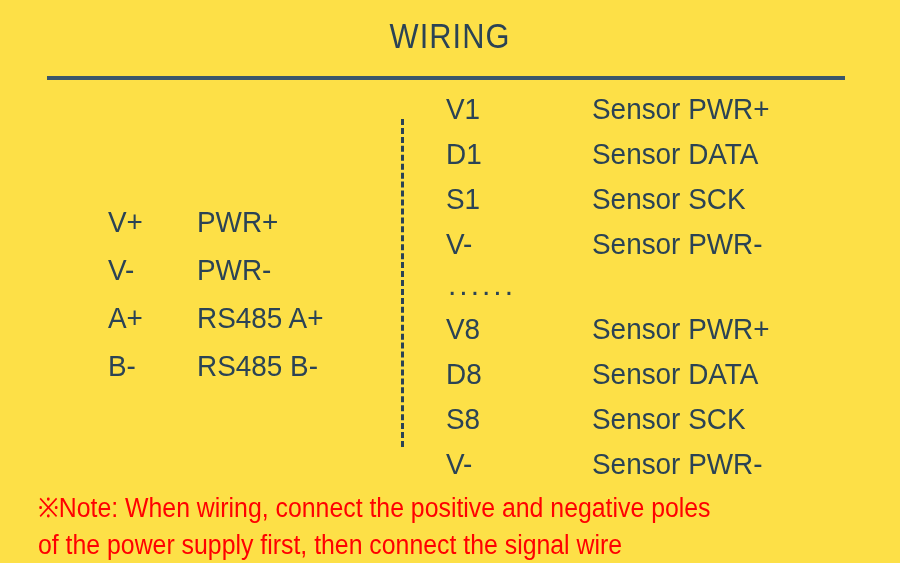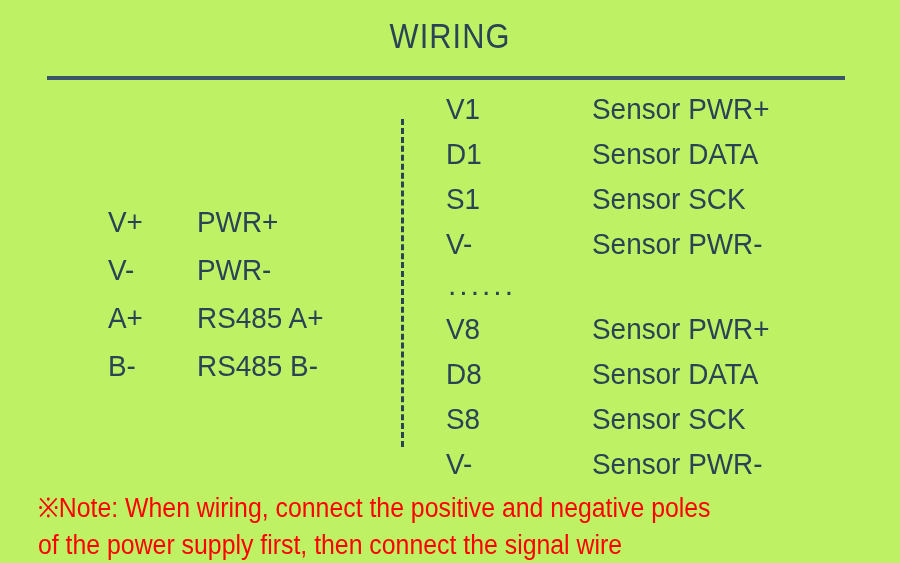--- a/index.html
+++ b/index.html
@@ -10,21 +10,21 @@
     width: 900px;
     height: 563px;
     background: #c5dce8;
     font-family: "DejaVu Sans", sans-serif;
     overflow: hidden;
   }
   #page {
     position: relative;
     width: 900px;
     height: 563px;
-    background: #bef264;
+    background: #fde047;
     overflow: hidden;
   }
 
   
   #title {
     position: absolute;
     left: 0;
     top: 16px;
     width: 900px;
     text-align: center;

